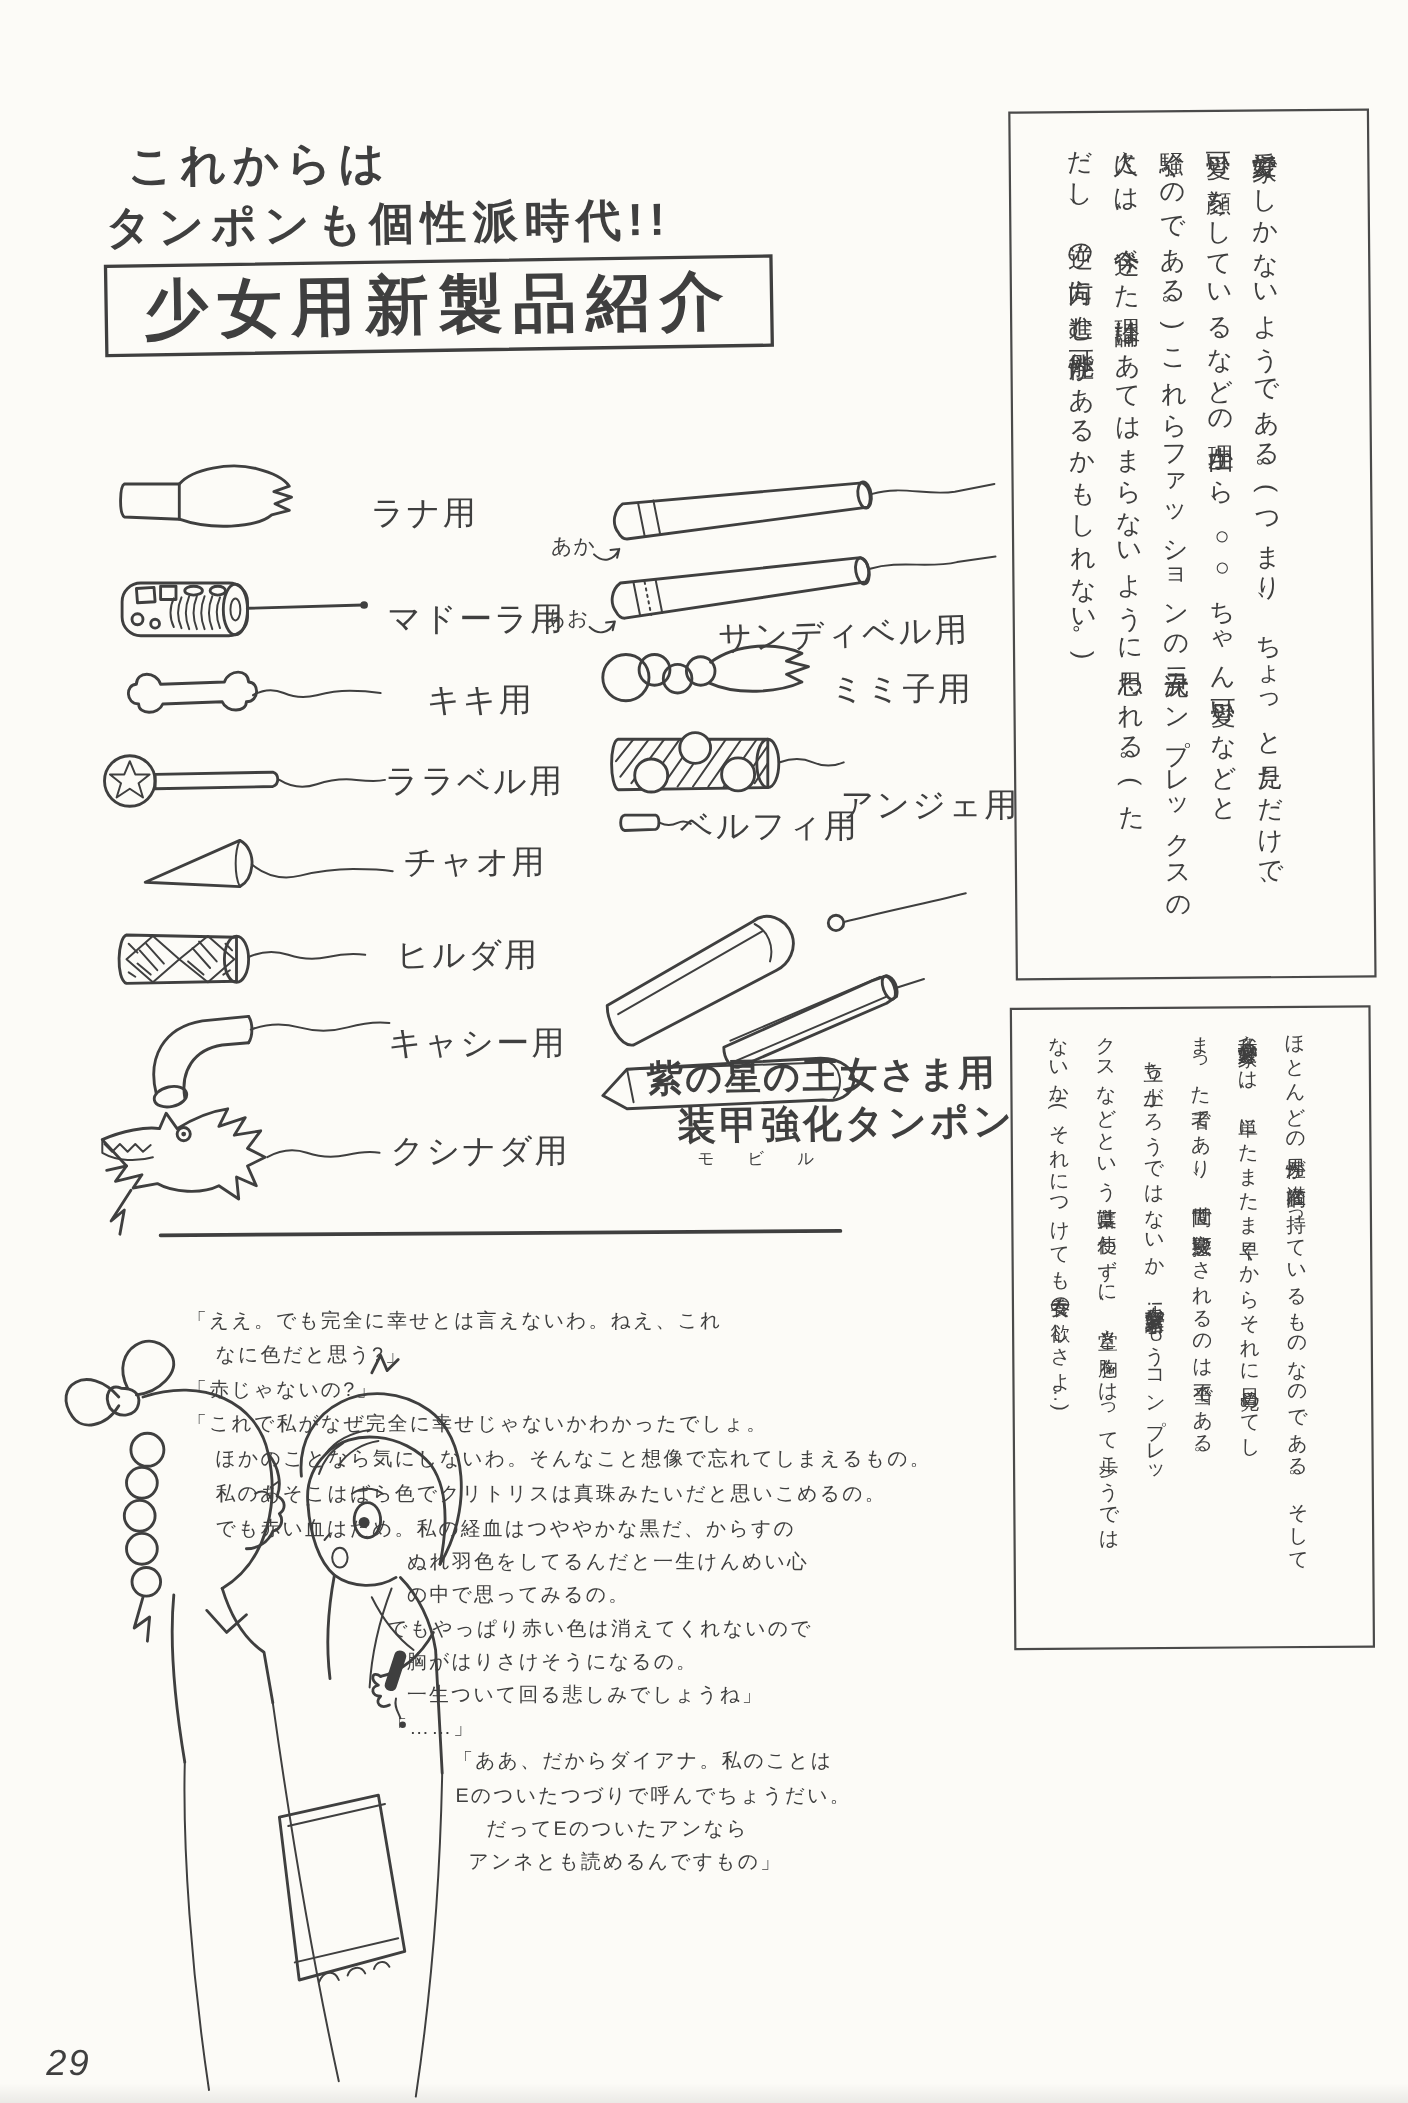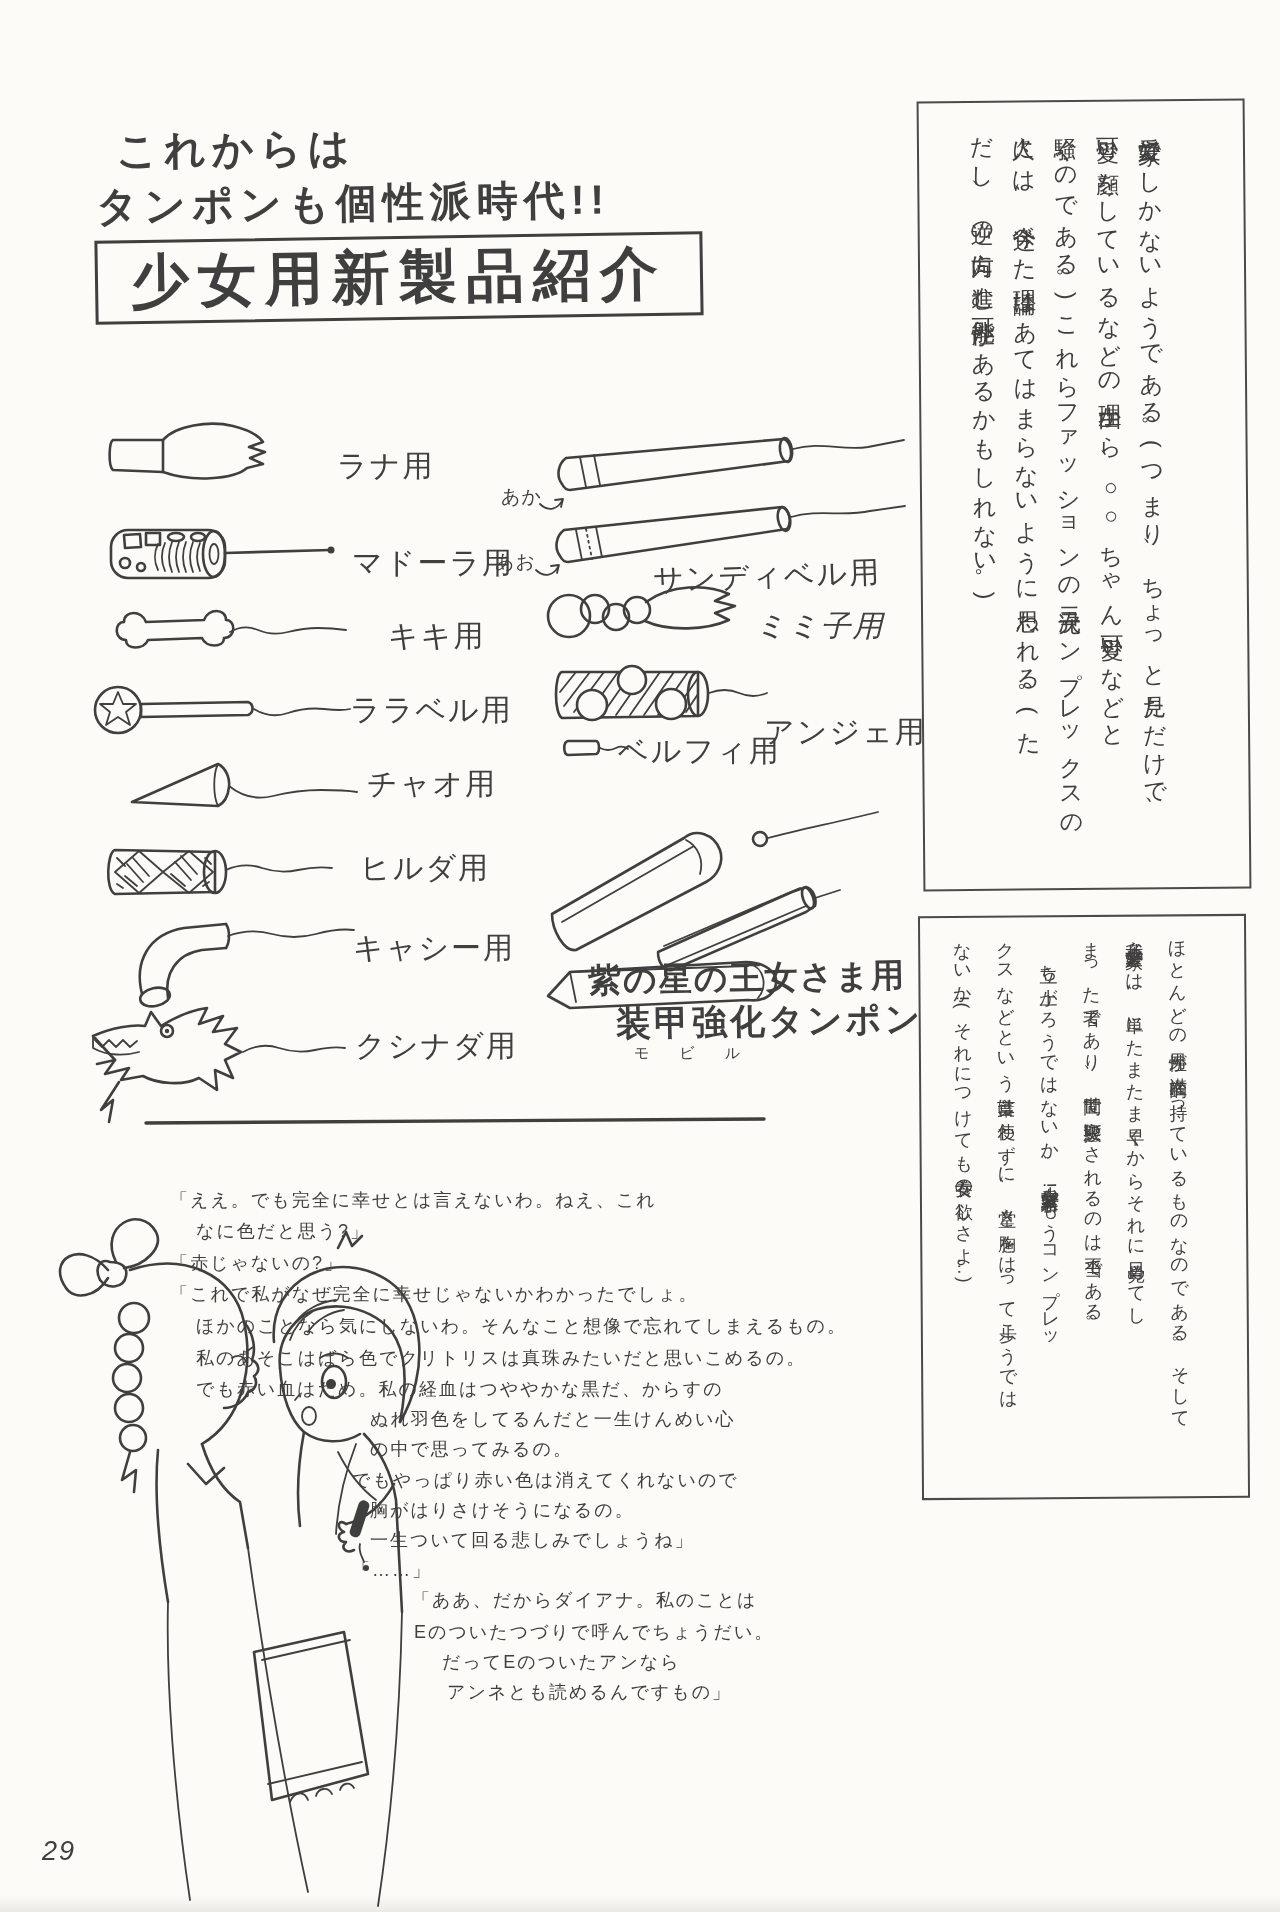--- a/index.html
+++ b/index.html
@@ -52,21 +52,21 @@
     font-size:23px;letter-spacing:2.5px;line-height:42px;
     transform:rotate(-0.5deg);
   }
   #commentary-bottom{
     left:920px;top:915px;width:328px;height:584px;
     padding:12px 46px 10px 8px;
     font-size:18px;letter-spacing:1.5px;line-height:43px;
     transform:rotate(-0.4deg);
   }
   .indent1{text-indent:1.2em;}
-  .pagenum{font-size:27px;font-style:italic;letter-spacing:2px;}
+  .pagenum{font-size:33px;font-style:italic;letter-spacing:2px;margin-top:20px;}
   #art{position:absolute;left:0;top:0;pointer-events:none;}
   #art path,#art circle,#art ellipse,#art rect{
     stroke:var(--ink);stroke-width:2.6;fill:none;
     stroke-linecap:round;stroke-linejoin:round;
   }
   #art .fill{fill:var(--ink);stroke:none;}
   #art .paperfill{fill:var(--paper);}
   #art .thin{stroke-width:1.8;}
   #art .thick{stroke-width:3.4;}
 </style>
@@ -252,21 +252,21 @@
   <div class="lbl" style="left:388px;top:616px;">キキ用</div>
   <div class="lbl" style="left:350px;top:690px;">ララベル用</div>
   <div class="lbl" style="left:367px;top:764px;">チャオ用</div>
   <div class="lbl" style="left:360px;top:848px;">ヒルダ用</div>
   <div class="lbl" style="left:353px;top:928px;">キャシー用</div>
   <div class="lbl" style="left:355px;top:1026px;">クシナダ用</div>
 
   <div class="lbl small" style="left:501px;top:484px;">あか</div>
   <div class="lbl small" style="left:495px;top:549px;">あお</div>
   <div class="lbl" style="left:653px;top:556px;transform:rotate(-2deg);">サンディベル用</div>
-  <div class="lbl" style="left:755px;top:606px;font-style:italic;">ミミ子用</div>
+  <div class="lbl" style="left:755px;top:606px;">ミミ子用</div>
   <div class="lbl" style="left:764px;top:712px;">アンジェ用</div>
   <div class="lbl" style="left:618px;top:731px;">ベルフィ用</div>
 
   <div class="abs caption1" style="left:588px;top:956px;transform:rotate(-1deg);">紫の星の王女さま用</div>
   <div class="abs caption2" style="left:616px;top:998px;transform:rotate(-1deg);">装甲強化タンポン</div>
   <div class="abs furigana" style="left:634px;top:1044px;">モビル</div>
 
   <div class="dlg" style="left:170px;top:1188px;">「ええ。でも完全に幸せとは言えないわ。ねえ、これ</div>
   <div class="dlg" style="left:196px;top:1219px;">なに色だと思う?」</div>
   <div class="dlg" style="left:170px;top:1251px;">「赤じゃないの?」</div>
@@ -276,21 +276,21 @@
   <div class="dlg" style="left:196px;top:1346px;">私のあそこはばら色でクリトリスは真珠みたいだと思いこめるの。</div>
   <div class="dlg" style="left:370px;top:1407px;">ぬれ羽色をしてるんだと一生けんめい心</div>
   <div class="dlg" style="left:370px;top:1437px;">の中で思ってみるの。</div>
   <div class="dlg" style="left:352px;top:1468px;">でもやっぱり赤い色は消えてくれないので</div>
   <div class="dlg" style="left:370px;top:1498px;">胸がはりさけそうになるの。</div>
   <div class="dlg" style="left:370px;top:1528px;">一生ついて回る悲しみでしょうね」</div>
   <div class="dlg" style="left:352px;top:1558px;">「……」</div>
   <div class="dlg" style="left:382px;top:1588px;margin-left:30px;">「ああ、だからダイアナ。私のことは</div>
   <div class="dlg" style="left:414px;top:1620px;">Eのついたつづりで呼んでちょうだい。</div>
   <div class="dlg" style="left:442px;top:1650px;">だってEのついたアンなら</div>
-  <div class="dlg" style="left:426px;top:1680px;margin-left:21px;">アンネとも読めるんですもの」</div>
+  <div class="dlg" style="left:426px;top:1680px;">アンネとも読めるんですもの」</div>
 
   <div id="commentary-top" class="vbox">
     <div class="vcol">愛好家でしかないようである。(つまり、ちょっと見ただけで、</div>
     <div class="vcol">可愛い顔をしているなどの理由から、○○ちゃん可愛いなどと</div>
     <div class="vcol">騒ぐのである。)これらファッションの二次元コンプレックスの</div>
     <div class="vcol">人々には、今述べた理論はあてはまらないように思われる。(た</div>
     <div class="vcol">だし、逆の方向に進む可能性があるかもしれない。)</div>
   </div>
 
   <div id="commentary-bottom" class="vbox">

